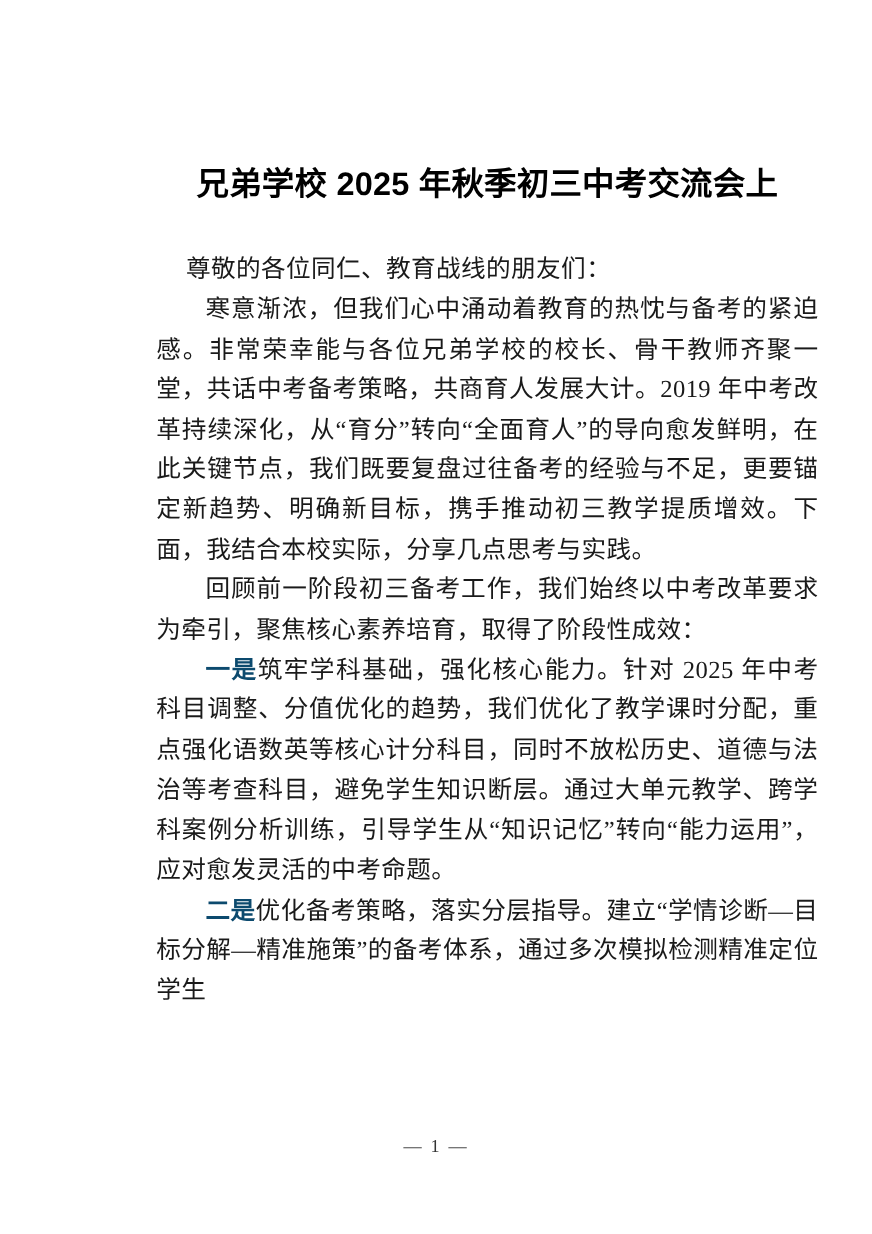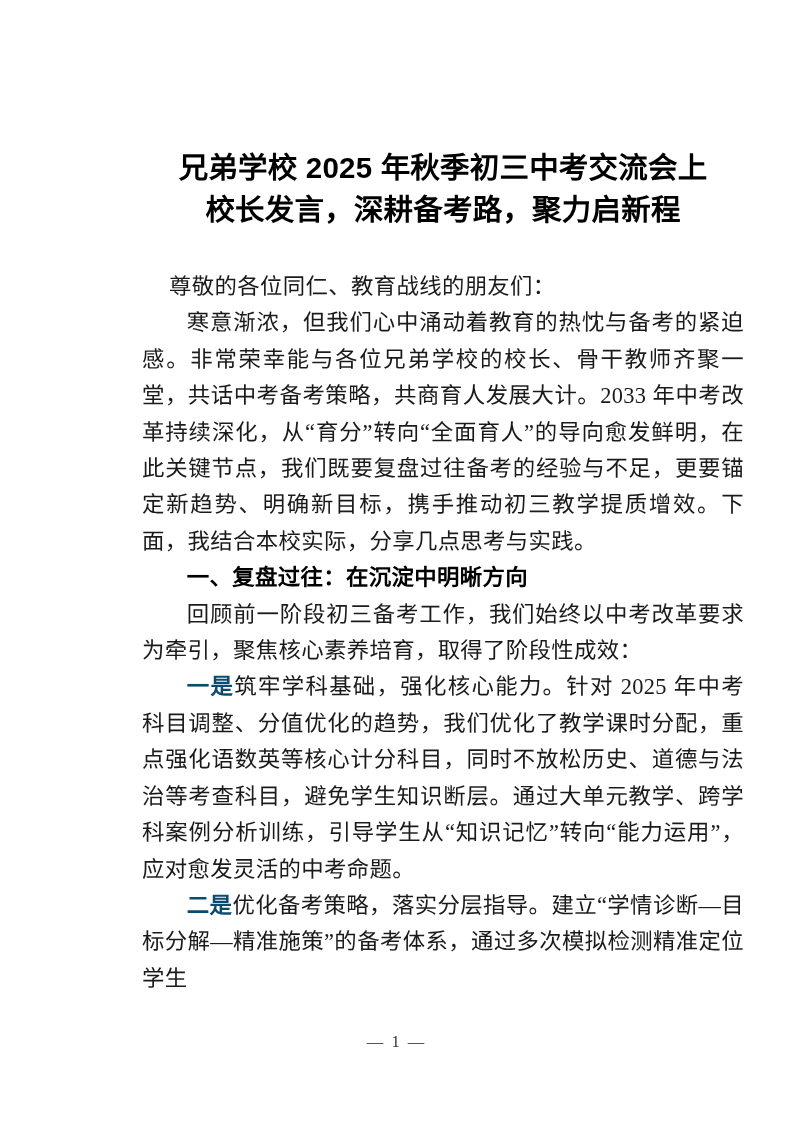--- a/index.html
+++ b/index.html
@@ -102,29 +102,27 @@
 </style>
 </head>
 <body>
 
 <div class="page">
 
   <div class="doc-body">
 
     <h1 class="doc-title">
       <span class="t-line">兄弟学校 2025 年秋季初三中考交流会上</span>
-      <span class="t-line">校长发言，深耕备考路，聚力启新程</span>
     </h1>
 
     <p class="para salutation">尊敬的各位同仁、教育战线的朋友们：</p>
 
 
-    <p class="para indent">寒意渐浓，但我们心中涌动着教育的热忱与备考的紧迫感。非常荣幸能与各位兄弟学校的校长、骨干教师齐聚一堂，共话中考备考策略，共商育人发展大计。2033 年中考改革持续深化，从“育分”转向“全面育人”的导向愈发鲜明，在此关键节点，我们既要复盘过往备考的经验与不足，更要锚定新趋势、明确新目标，携手推动初三教学提质增效。下面，我结合本校实际，分享几点思考与实践。</p>
+    <p class="para indent">寒意渐浓，但我们心中涌动着教育的热忱与备考的紧迫感。非常荣幸能与各位兄弟学校的校长、骨干教师齐聚一堂，共话中考备考策略，共商育人发展大计。2019 年中考改革持续深化，从“育分”转向“全面育人”的导向愈发鲜明，在此关键节点，我们既要复盘过往备考的经验与不足，更要锚定新趋势、明确新目标，携手推动初三教学提质增效。下面，我结合本校实际，分享几点思考与实践。</p>
 
-    <p class="heading-para">一、复盘过往：在沉淀中明晰方向</p>
 
     <p class="para indent">回顾前一阶段初三备考工作，我们始终以中考改革要求为牵引，聚焦核心素养培育，取得了阶段性成效：</p>
 
     <p class="para indent"><span class="lead">一是</span><span>筑牢学科基础，强化核心能力。针对 2025 年中考科目调整、分值优化的趋势，我们优化了教学课时分配，重点强化语数英等核心计分科目，同时不放松历史、道德与法治等考查科目，避免学生知识断层。通过大单元教学、跨学科案例分析训练，引导学生从“知识记忆”转向“能力运用”，应对愈发灵活的中考命题。</span></p>
 
     <p class="para indent"><span class="lead">二是</span><span>优化备考策略，落实分层指导。建立“学情诊断—目标分解—精准施策”的备考体系，通过多次模拟检测精准定位学生</span></p>
 
   </div>
 
   <div class="page-footer">— 1 —</div>

